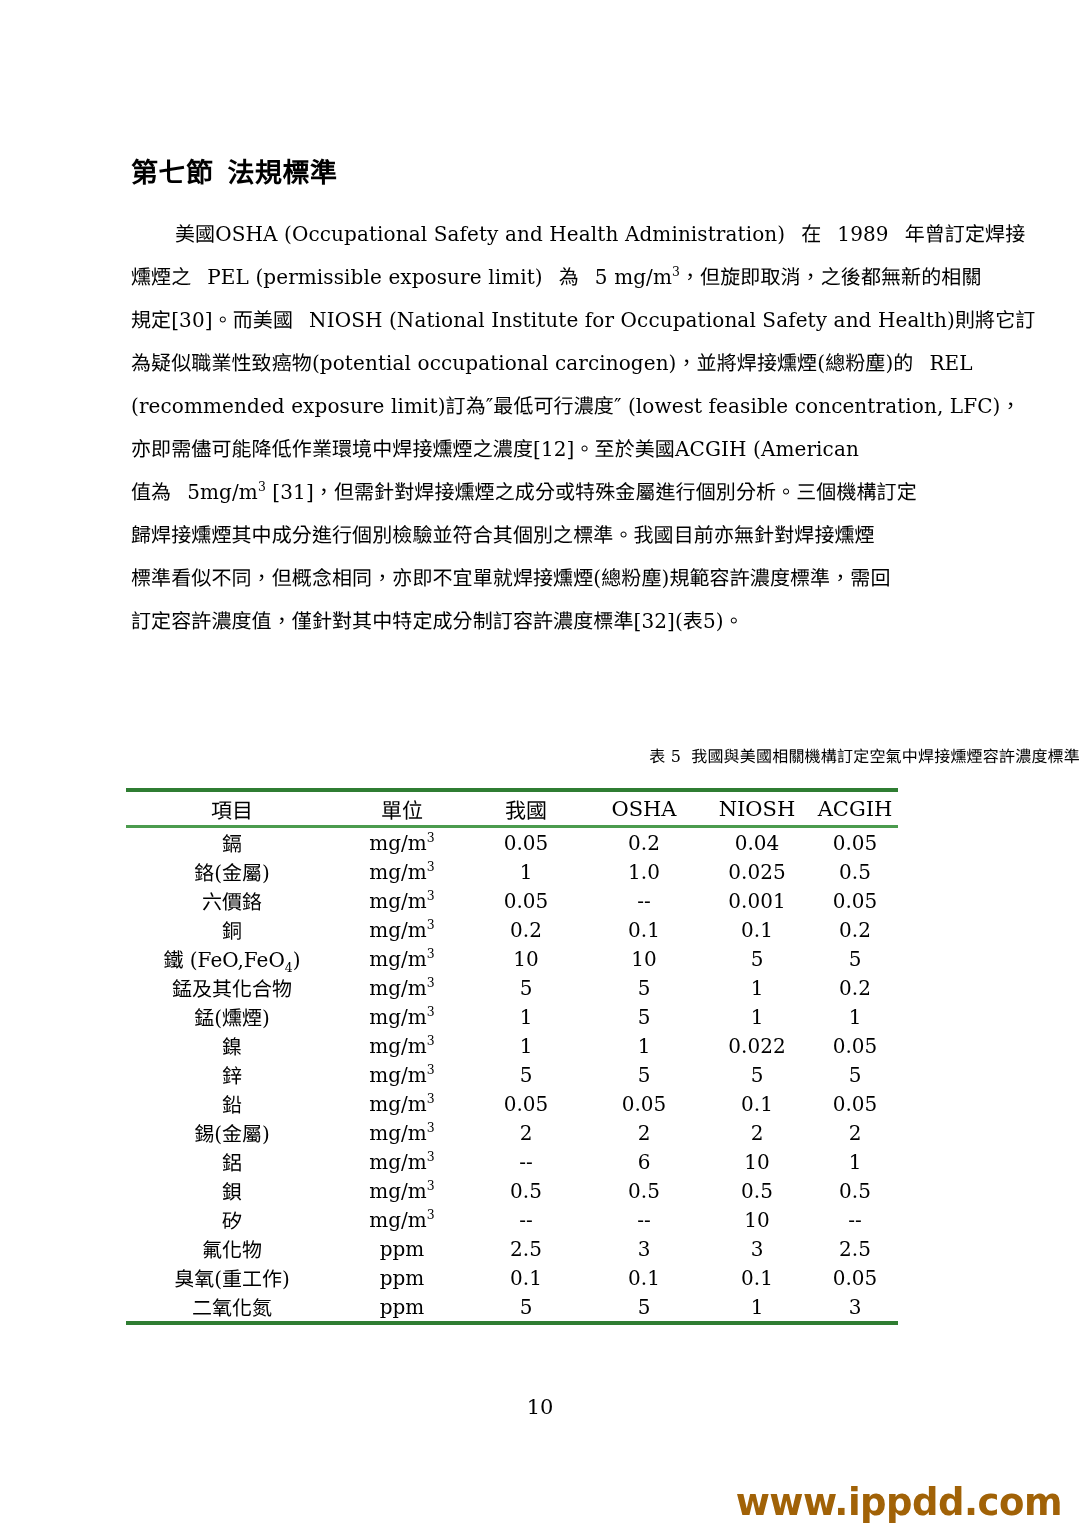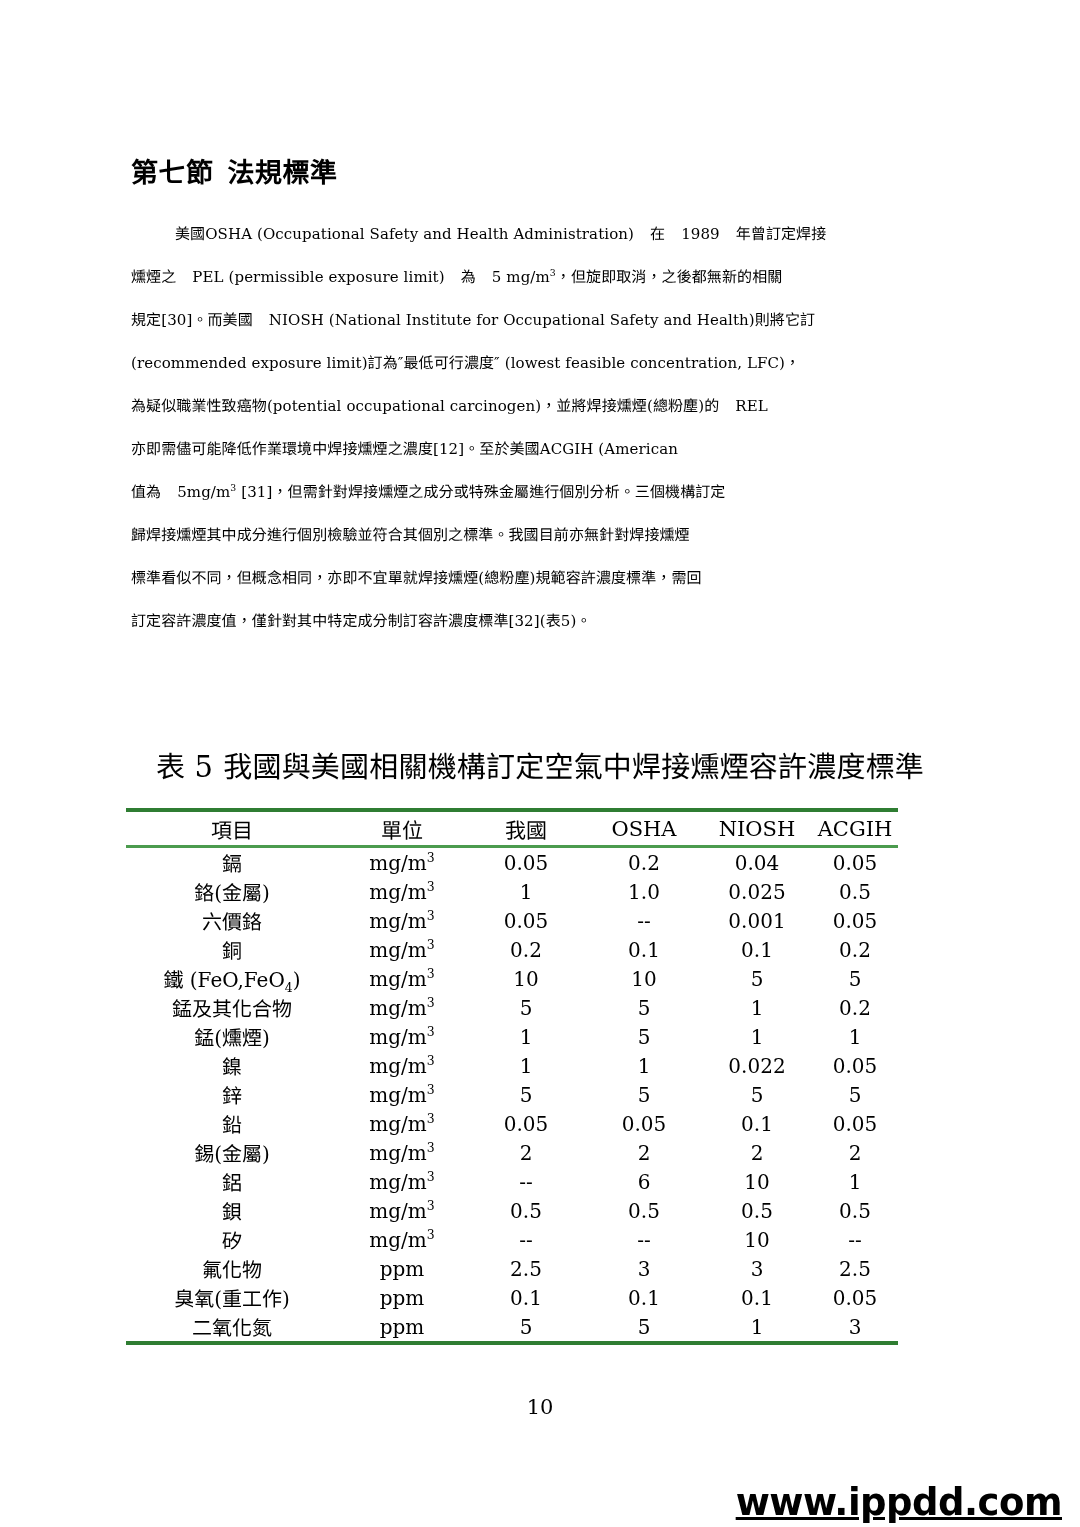--- a/index.html
+++ b/index.html
@@ -39,21 +39,21 @@
   
   .body-block {
     position: absolute;
     left: 131px;
     top: 196px;
     width: 824px;
   }
   .pline {
     height: 43px;
     line-height: 43px;
-    font-size: 15px;
+    font-size: 20px;
     white-space: nowrap;
     letter-spacing: 0.1px;
   }
   .pline.indent { padding-left: 44px; }
   .pline .sp2 { display:inline-block; width: 16px; }
   sup.ex {
     font-size: 0.62em;
     vertical-align: super;
     line-height: 0;
   }
@@ -62,38 +62,37 @@
     vertical-align: sub;
     line-height: 0;
   }
 
   
   .table-caption {
     position: absolute;
     left: 0;
     top: 726px;
     width: 1080px;
-    text-align: center;
-    font-size: 29px;
+    text-align: right;
+    font-size: 16px;
     letter-spacing: 0.2px;
   }
   .table-caption .cap-num { margin-right: 10px; }
 
   
   .table-wrap {
     position: absolute;
     left: 126px;
     top: 771px;
     width: 772px;
   }
   table.std {
     width: 772px;
     border-collapse: collapse;
     font-size: 20px;
-    margin-top: 20px;
   }
   table.std td, table.std th {
     padding: 0;
     border: none;
     font-weight: normal;
     text-align: center;
     vertical-align: middle;
     white-space: nowrap;
   }
   
@@ -149,41 +148,40 @@
   }
 
   
   .watermark {
     position: absolute;
     right: 6px;
     top: 1464px;
     font-family: "DejaVu Sans", "Liberation Sans", sans-serif;
     font-size: 37px;
     font-weight: bold;
-    color: #000000;
+    color: #a16207;
     letter-spacing: -0.5px;
     white-space: nowrap;
-    text-decoration: underline;
   }
 </style>
 </head>
 <body>
 
 <div class="page">
 
   <div class="section-heading">
     <span class="sec-num">第七節</span><span>法規標準</span>
   </div>
 
   <div class="body-block">
     <div class="pline indent">美國OSHA (Occupational Safety and Health Administration)<span class="sp2"></span>在<span class="sp2"></span>1989<span class="sp2"></span>年曾訂定焊接</div>
     <div class="pline">燻煙之<span class="sp2"></span>PEL (permissible exposure limit)<span class="sp2"></span>為<span class="sp2"></span>5 mg/m<sup class="ex">3</sup>，但旋即取消，之後都無新的相關</div>
     <div class="pline">規定[30]。而美國<span class="sp2"></span>NIOSH (National Institute for Occupational Safety and Health)則將它訂</div>
+    <div class="pline">為疑似職業性致癌物(potential occupational carcinogen)，並將焊接燻煙(總粉塵)的<span class="sp2"></span>REL</div>
     <div class="pline">(recommended exposure limit)訂為″最低可行濃度″ (lowest feasible concentration, LFC)，</div>
-    <div class="pline">為疑似職業性致癌物(potential occupational carcinogen)，並將焊接燻煙(總粉塵)的<span class="sp2"></span>REL</div>
     <div class="pline">亦即需儘可能降低作業環境中焊接燻煙之濃度[12]。至於美國ACGIH (American</div>
     <div class="pline">值為<span class="sp2"></span>5mg/m<sup class="ex">3</sup> [31]，但需針對焊接燻煙之成分或特殊金屬進行個別分析。三個機構訂定</div>
     <div class="pline">歸焊接燻煙其中成分進行個別檢驗並符合其個別之標準。我國目前亦無針對焊接燻煙</div>
     <div class="pline">標準看似不同，但概念相同，亦即不宜單就焊接燻煙(總粉塵)規範容許濃度標準，需回</div>
     <div class="pline">訂定容許濃度值，僅針對其中特定成分制訂容許濃度標準[32](表5)。</div>
   </div>
 
   <div class="table-caption">
     <span class="cap-num">表 5</span><span>我國與美國相關機構訂定空氣中焊接燻煙容許濃度標準</span>
   </div>

